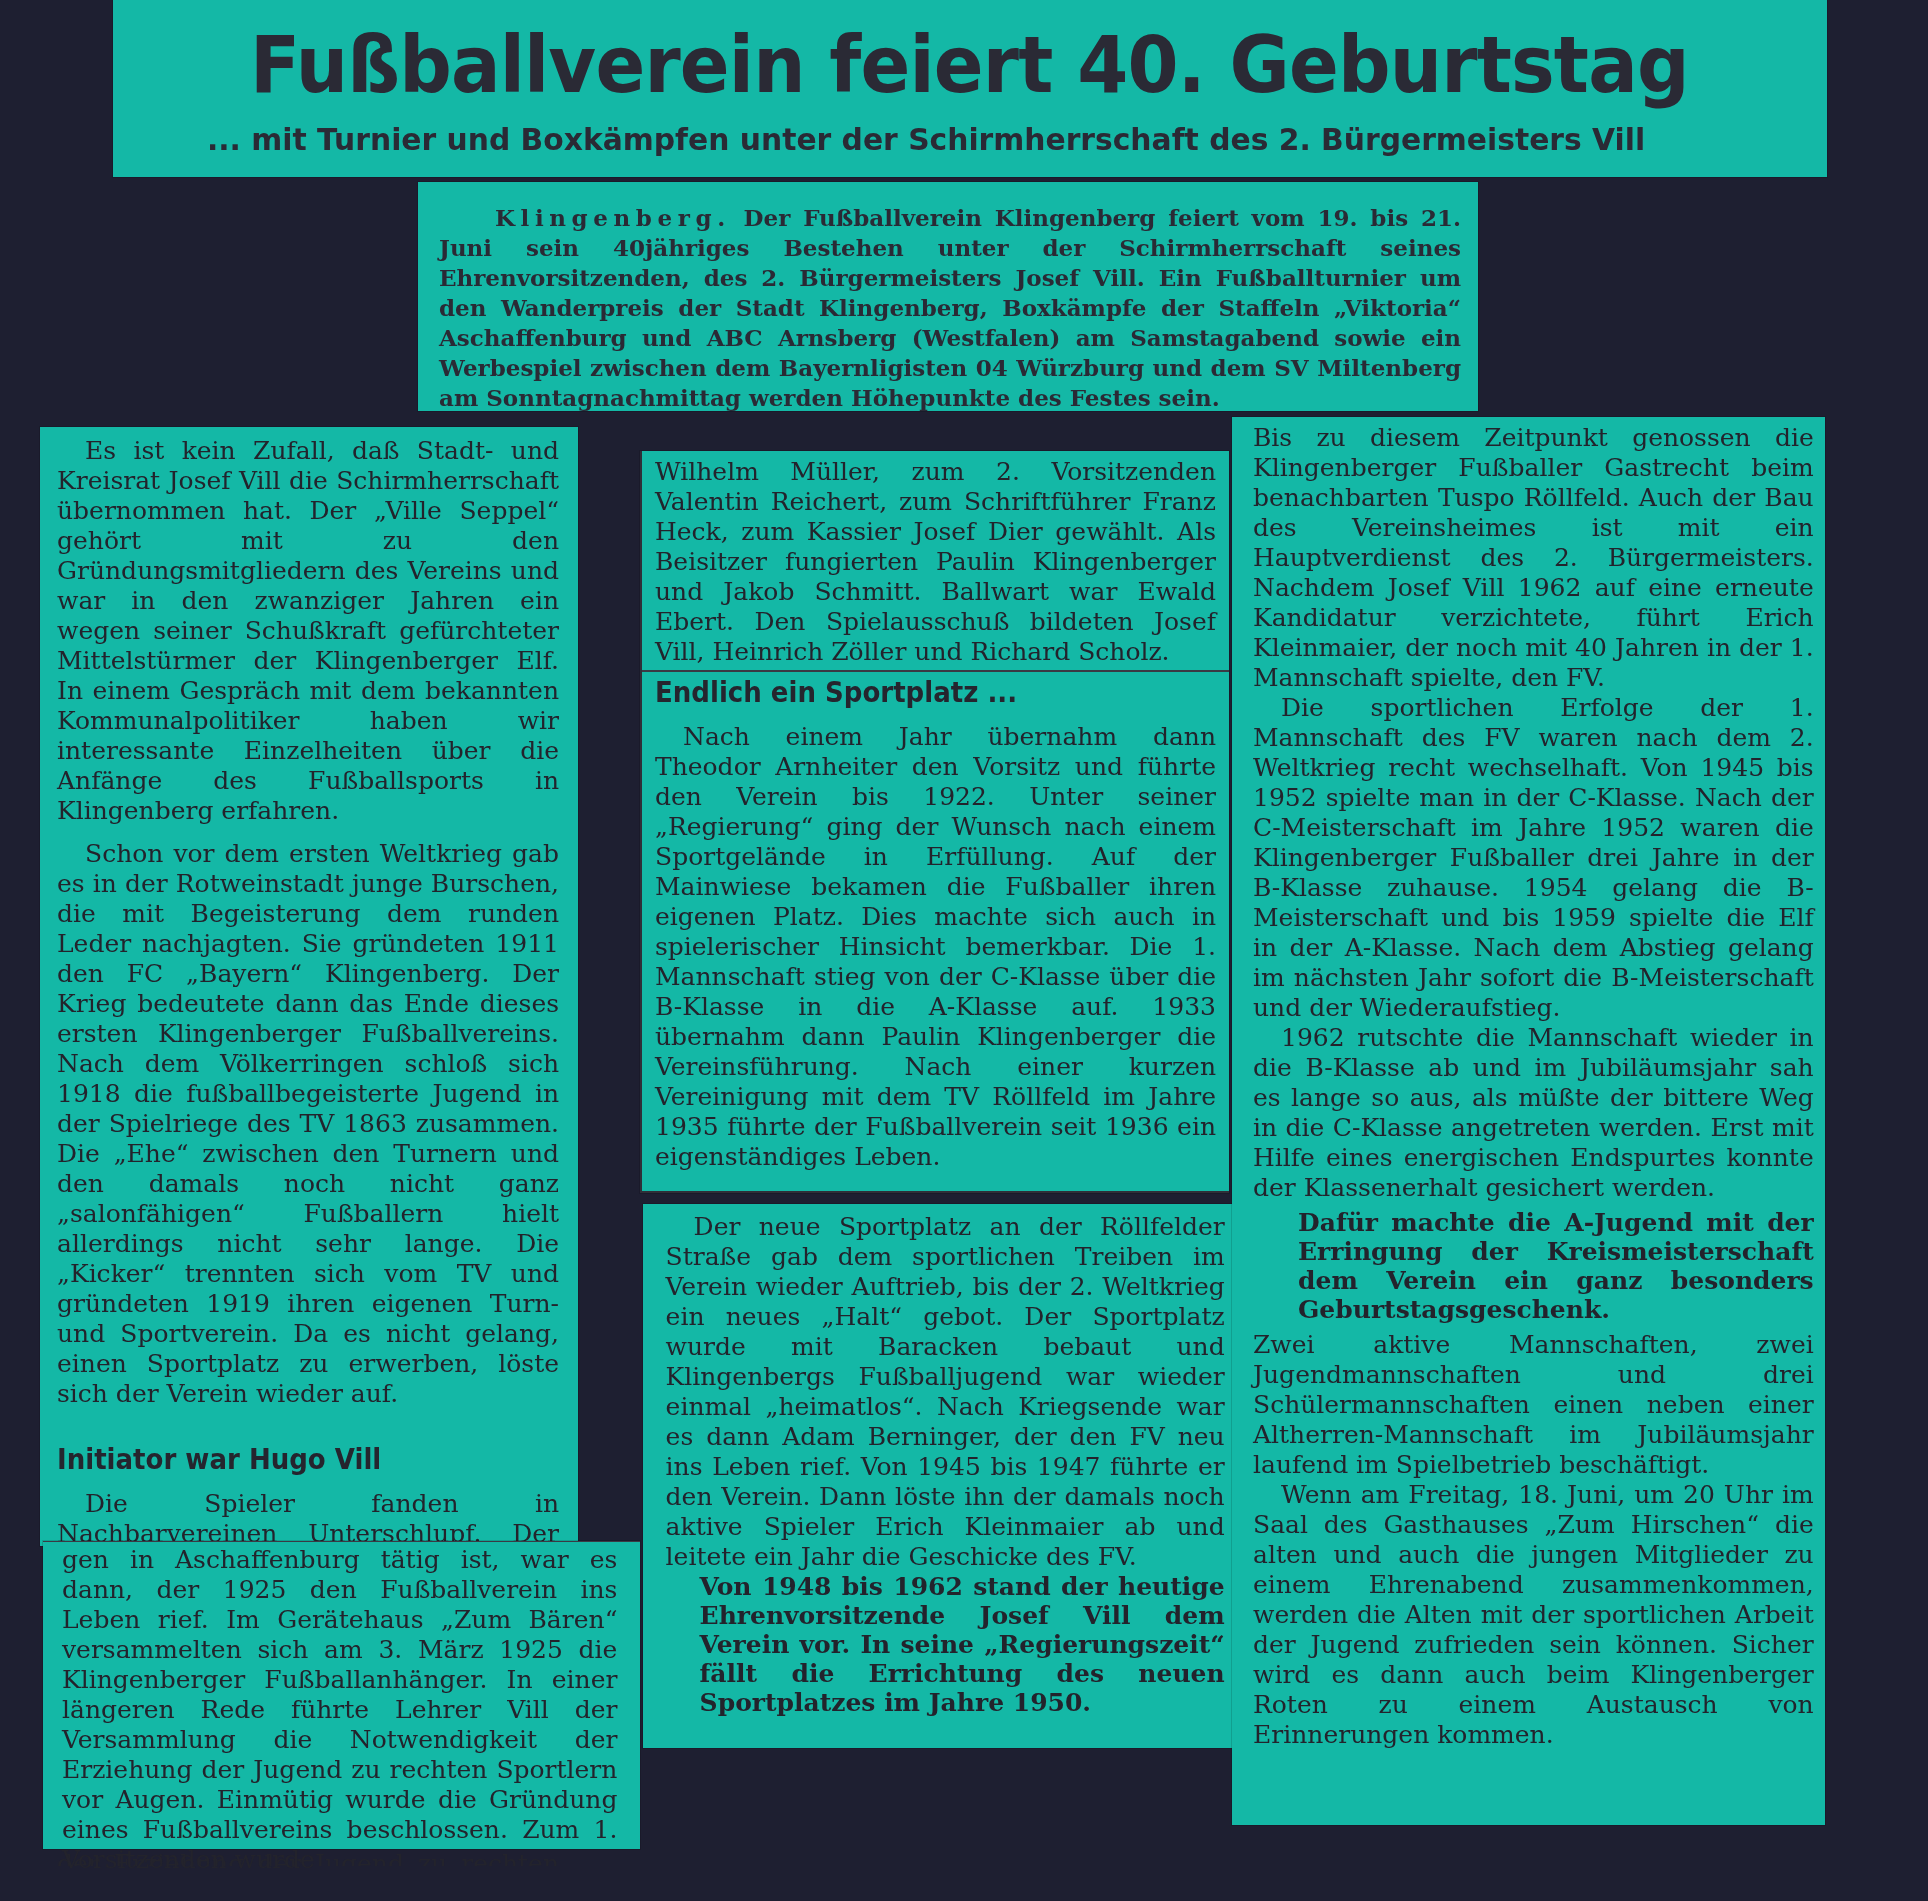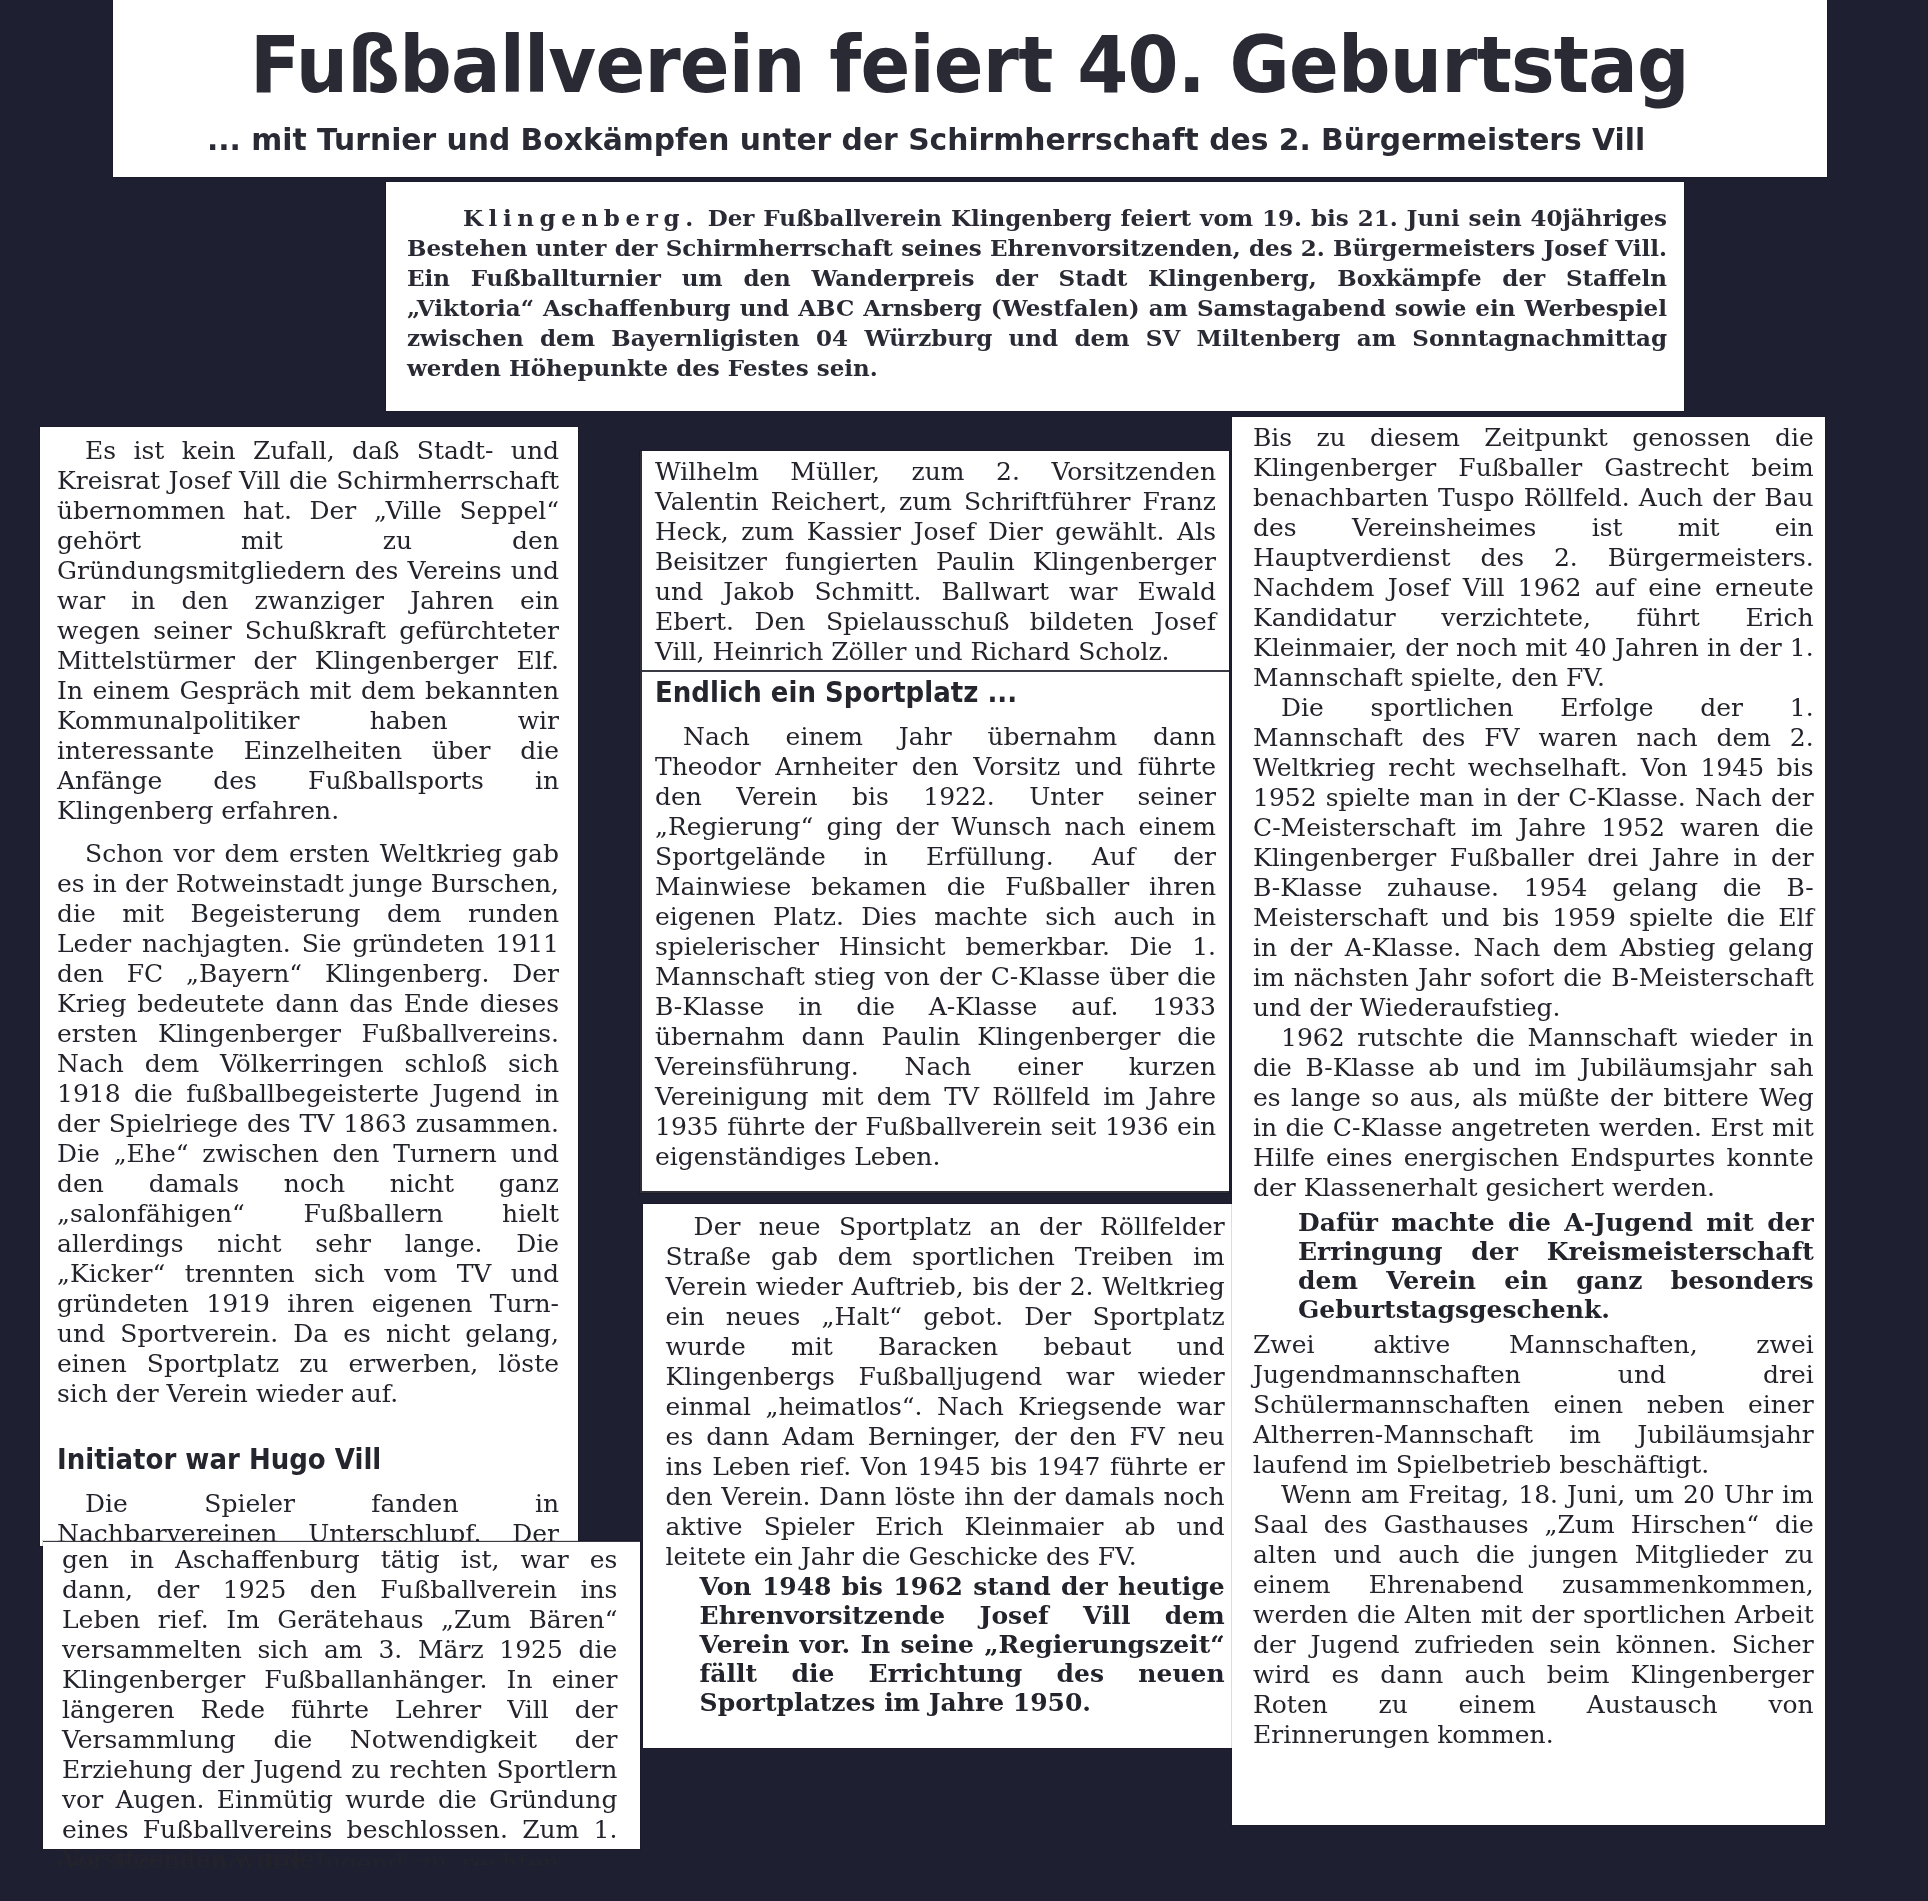--- a/index.html
+++ b/index.html
@@ -5,40 +5,40 @@
   html, body { margin: 0; padding: 0; }
   body {
     width: 1928px; height: 1901px;
     background: #1e1f31;
     position: relative; overflow: hidden;
     font-family: "DejaVu Serif", "Liberation Serif", serif;
     color: #23232c;
   }
   .clip {
     position: absolute;
-    background: #ffffff;
+    background: #14b8a6;
     box-sizing: border-box;
     box-shadow: 0 0 0 0.9px rgba(0,0,0,0.15);
   }
   .clip p { margin: 0; }
   .headline-clip { left: 113px; top: 0; width: 1714px; height: 177px; }
   .headline {
     position: absolute; left: 137px; top: 19px;
     font-family: "DejaVu Sans", "Liberation Sans", sans-serif;
     font-weight: bold; font-size: 79px; letter-spacing: -0.9px;
     color: #2a2a35; white-space: nowrap;
     transform: scaleX(0.93); transform-origin: left top;
   }
   .subhead {
     position: absolute; left: 94px; top: 121px;
     font-family: "DejaVu Sans", "Liberation Sans", sans-serif;
     font-weight: bold; font-size: 31px; color: #2a2a35; white-space: nowrap;
     transform: scaleX(0.96); transform-origin: left top;
   }
-  .lead-clip { left: 386px; top: 182px; width: 1298px; height: 229px; padding: 21px 17px 0 21px; }
+  .lead-clip { left: 418px; top: 182px; width: 1060px; height: 229px; padding: 21px 17px 0 21px; }
   .lead {
     font-family: "DejaVu Serif", serif; font-weight: bold; font-size: 23px; line-height: 30px;
     text-align: justify; color: #2a2a35; text-indent: 56px;
   }
   .spaced { letter-spacing: 5.6px; }
   .body-text { font-size: 25px; line-height: 30px; text-align: justify; hyphens: manual; }
   .indent { text-indent: 28px; }
   .sub-title {
     font-family: "DejaVu Sans", "Liberation Sans", sans-serif;
     font-weight: bold; font-size: 28px; color: #25252e; margin: 0;

